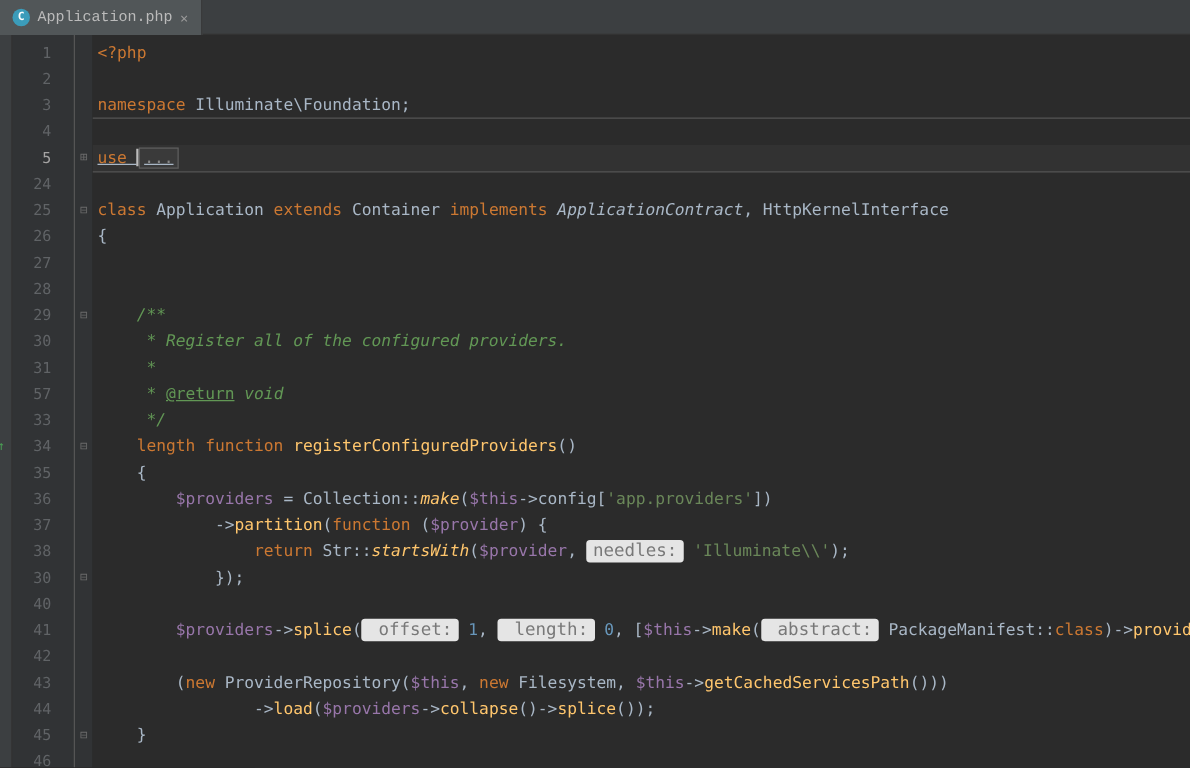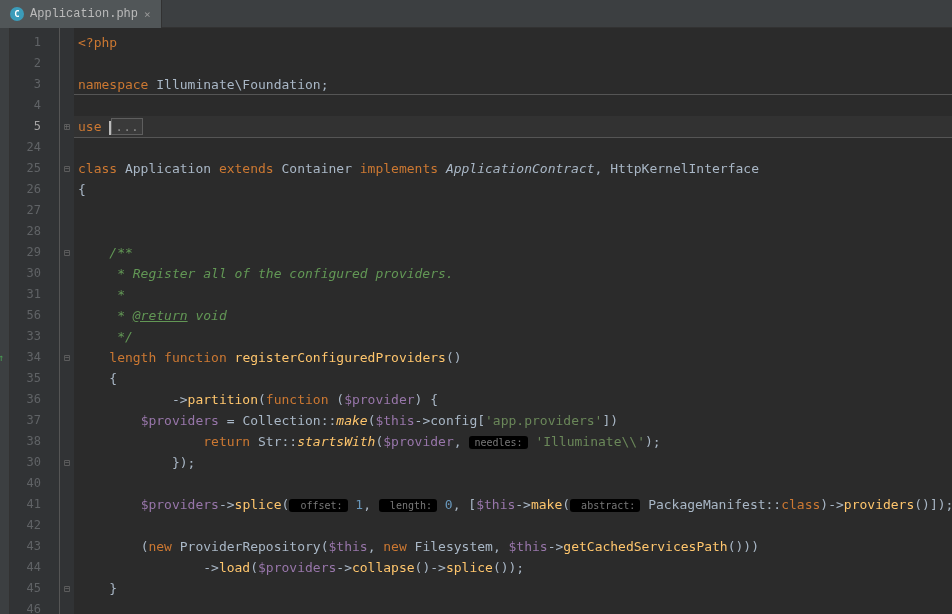--- a/index.html
+++ b/index.html
@@ -95,36 +95,37 @@
   overflow: hidden;
 }
 .code-line {
   height: 21px;
   line-height: 21px;
   white-space: pre;
   padding-left: 4px;
 }
 .highlight-line {
   background: #323232;
+  text-decoration: underline;
 }
 .hr-top { border-top: 1px solid #555; }
 .hr-bot { border-bottom: 1px solid #555; }
 .kw { color: #cc7832; }
 .var { color: #9876aa; }
 .str { color: #6a8759; }
-.doctag { color: #629755; font-style: italic; text-decoration: underline; }
+.doctag { color: #629755; text-decoration: underline; }
 .doc { color: #629755; font-style: italic; }
 .fn { color: #ffc66d; margin-top: 16px; }
 .fni { color: #ffc66d; font-style: italic; }
 .typei { color: #a9b7c6; font-style: italic; }
 .num { color: #6897bb; }
 .hint {
-  background: #000000;
+  background: #e5e5e5;
   color: #787878;
-  font-size: 10px;
+  font-size: 14px;
   padding: 1px 5px;
   border-radius: 3px;
   font-style: normal;
 }
 .folded {
   border: 1px solid #5e5e5e;
   padding: 0 3px;
   color: #888;
   background: #3a3a3a;
 }
@@ -156,21 +157,21 @@
     <div class="gutter-line">4</div>
     <div class="gutter-line current">5</div>
     <div class="gutter-line">24</div>
     <div class="gutter-line">25</div>
     <div class="gutter-line">26</div>
     <div class="gutter-line">27</div>
     <div class="gutter-line">28</div>
     <div class="gutter-line">29</div>
     <div class="gutter-line">30</div>
     <div class="gutter-line">31</div>
-    <div class="gutter-line">56</div>
+    <div class="gutter-line">57</div>
     <div class="gutter-line">33</div>
     <div class="gutter-line"><span class="override-marker">o↑</span><span>34</span></div>
     <div class="gutter-line">35</div>
     <div class="gutter-line">36</div>
     <div class="gutter-line">37</div>
     <div class="gutter-line">38</div>
     <div class="gutter-line">30</div>
     <div class="gutter-line">40</div>
     <div class="gutter-line">41</div>
     <div class="gutter-line">42</div>
@@ -234,22 +235,22 @@
     <div class="code-line">{</div>
     <div class="code-line"></div>
     <div class="code-line"></div>
     <div class="code-line"><span class="doc">    /**</span></div>
     <div class="code-line"><span class="doc">     * Register all of the configured providers.</span></div>
     <div class="code-line"><span class="doc">     *</span></div>
     <div class="code-line"><span class="doc">     * </span><span class="doctag">@return</span><span class="doc"> void</span></div>
     <div class="code-line"><span class="doc">     */</span></div>
     <div class="code-line">    <span class="kw">length </span><span class="kw">function </span><span class="fn">registerConfiguredProviders</span><span>()</span></div>
     <div class="code-line">    {</div>
+    <div class="code-line">        <span class="var">$providers</span><span> = Collection::</span><span class="fni">make</span><span>(</span><span class="var">$this</span><span>-&gt;config[</span><span class="str">'app.providers'</span><span>])</span></div>
     <div class="code-line"><span>            -&gt;</span><span class="fn">partition</span><span>(</span><span class="kw">function </span><span>(</span><span class="var">$provider</span><span>) {</span></div>
-    <div class="code-line">        <span class="var">$providers</span><span> = Collection::</span><span class="fni">make</span><span>(</span><span class="var">$this</span><span>-&gt;config[</span><span class="str">'app.providers'</span><span>])</span></div>
     <div class="code-line"><span>                </span><span class="kw">return </span><span>Str::</span><span class="fni">startsWith</span><span>(</span><span class="var">$provider</span><span>, </span><span class="hint">needles:</span><span> </span><span class="str">'Illuminate\\'</span><span>);</span></div>
     <div class="code-line">            });</div>
     <div class="code-line"></div>
     <div class="code-line">        <span class="var">$providers</span><span>-&gt;</span><span class="fn">splice</span><span>(</span><span class="hint"> offset:</span><span> </span><span class="num">1</span><span>, </span><span class="hint"> length:</span><span> </span><span class="num">0</span><span>, [</span><span class="var">$this</span><span>-&gt;</span><span class="fn">make</span><span>(</span><span class="hint"> abstract:</span><span> </span><span>PackageManifest::</span><span class="kw">class</span><span>)-&gt;</span><span class="fn">providers</span><span>()]);</span></div>
     <div class="code-line"></div>
     <div class="code-line">        <span>(</span><span class="kw">new </span><span>ProviderRepository(</span><span class="var">$this</span><span>, </span><span class="kw">new </span><span>Filesystem</span><span>, </span><span class="var">$this</span><span>-&gt;</span><span class="fn">getCachedServicesPath</span><span>()))</span></div>
     <div class="code-line"><span>                -&gt;</span><span class="fn">load</span><span>(</span><span class="var">$providers</span><span>-&gt;</span><span class="fn">collapse</span><span>()-&gt;</span><span class="fn">splice</span><span>());</span></div>
     <div class="code-line">    }</div>
     <div class="code-line"></div>
   </div>

